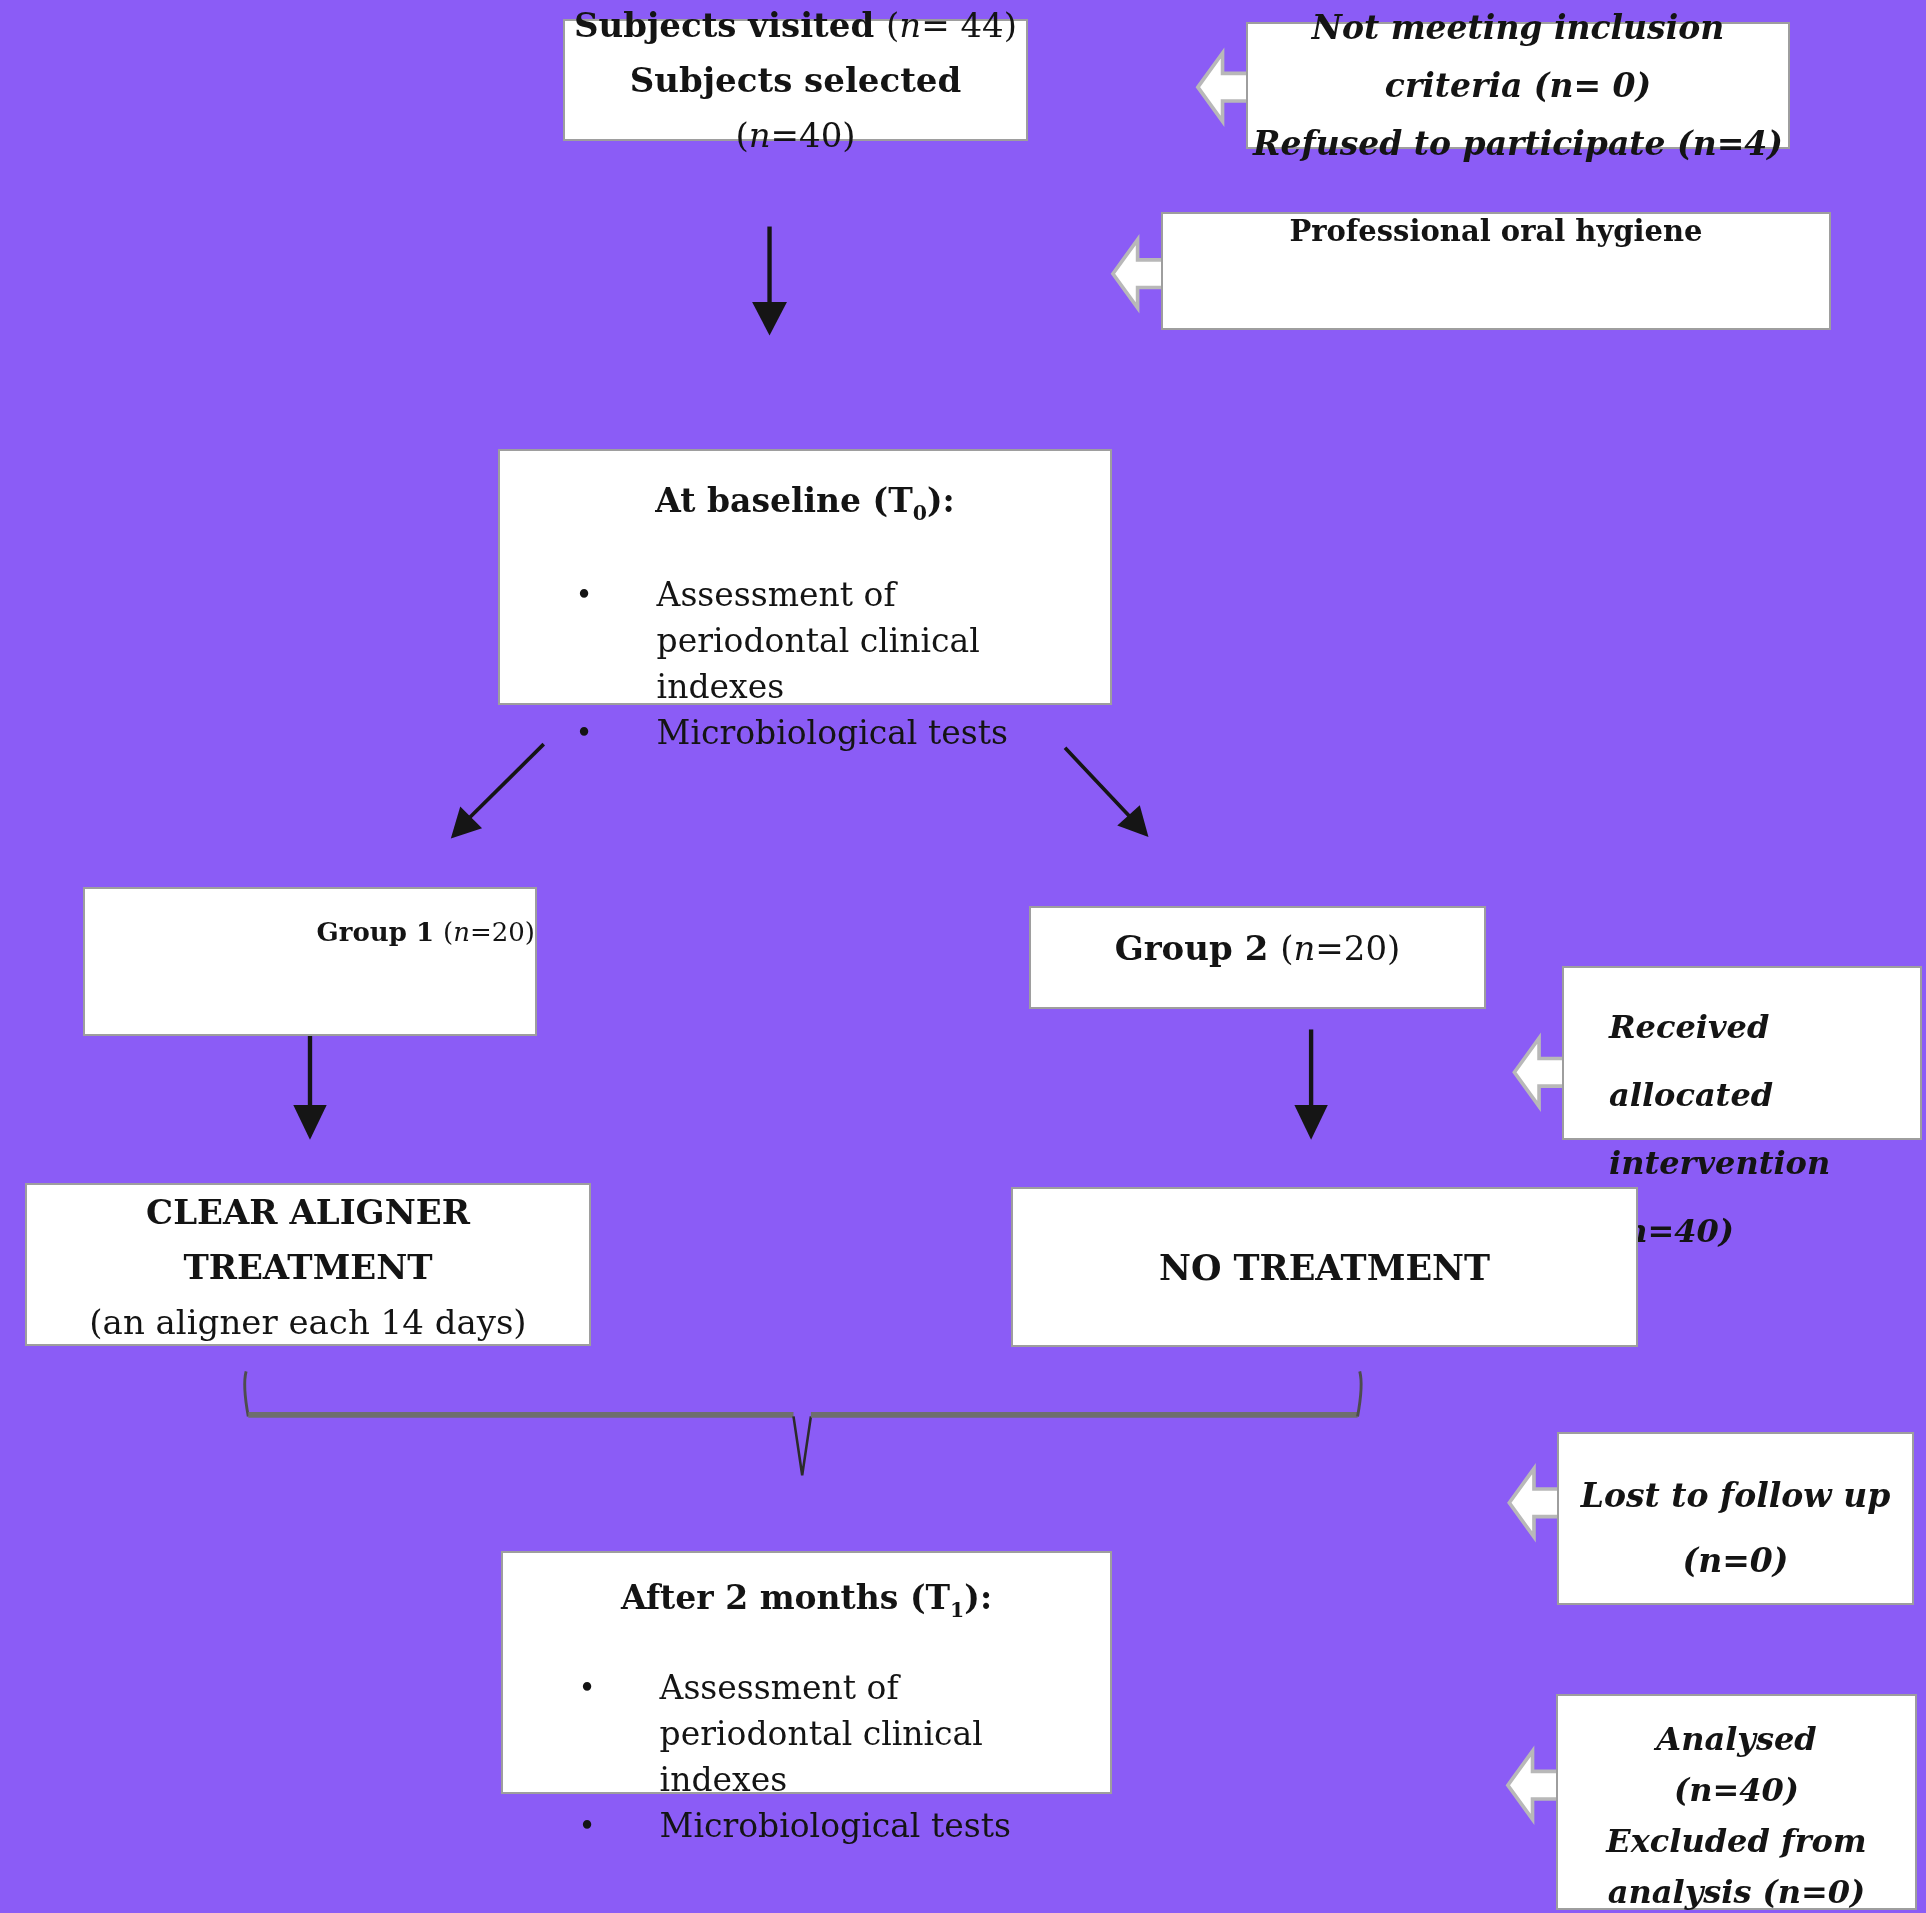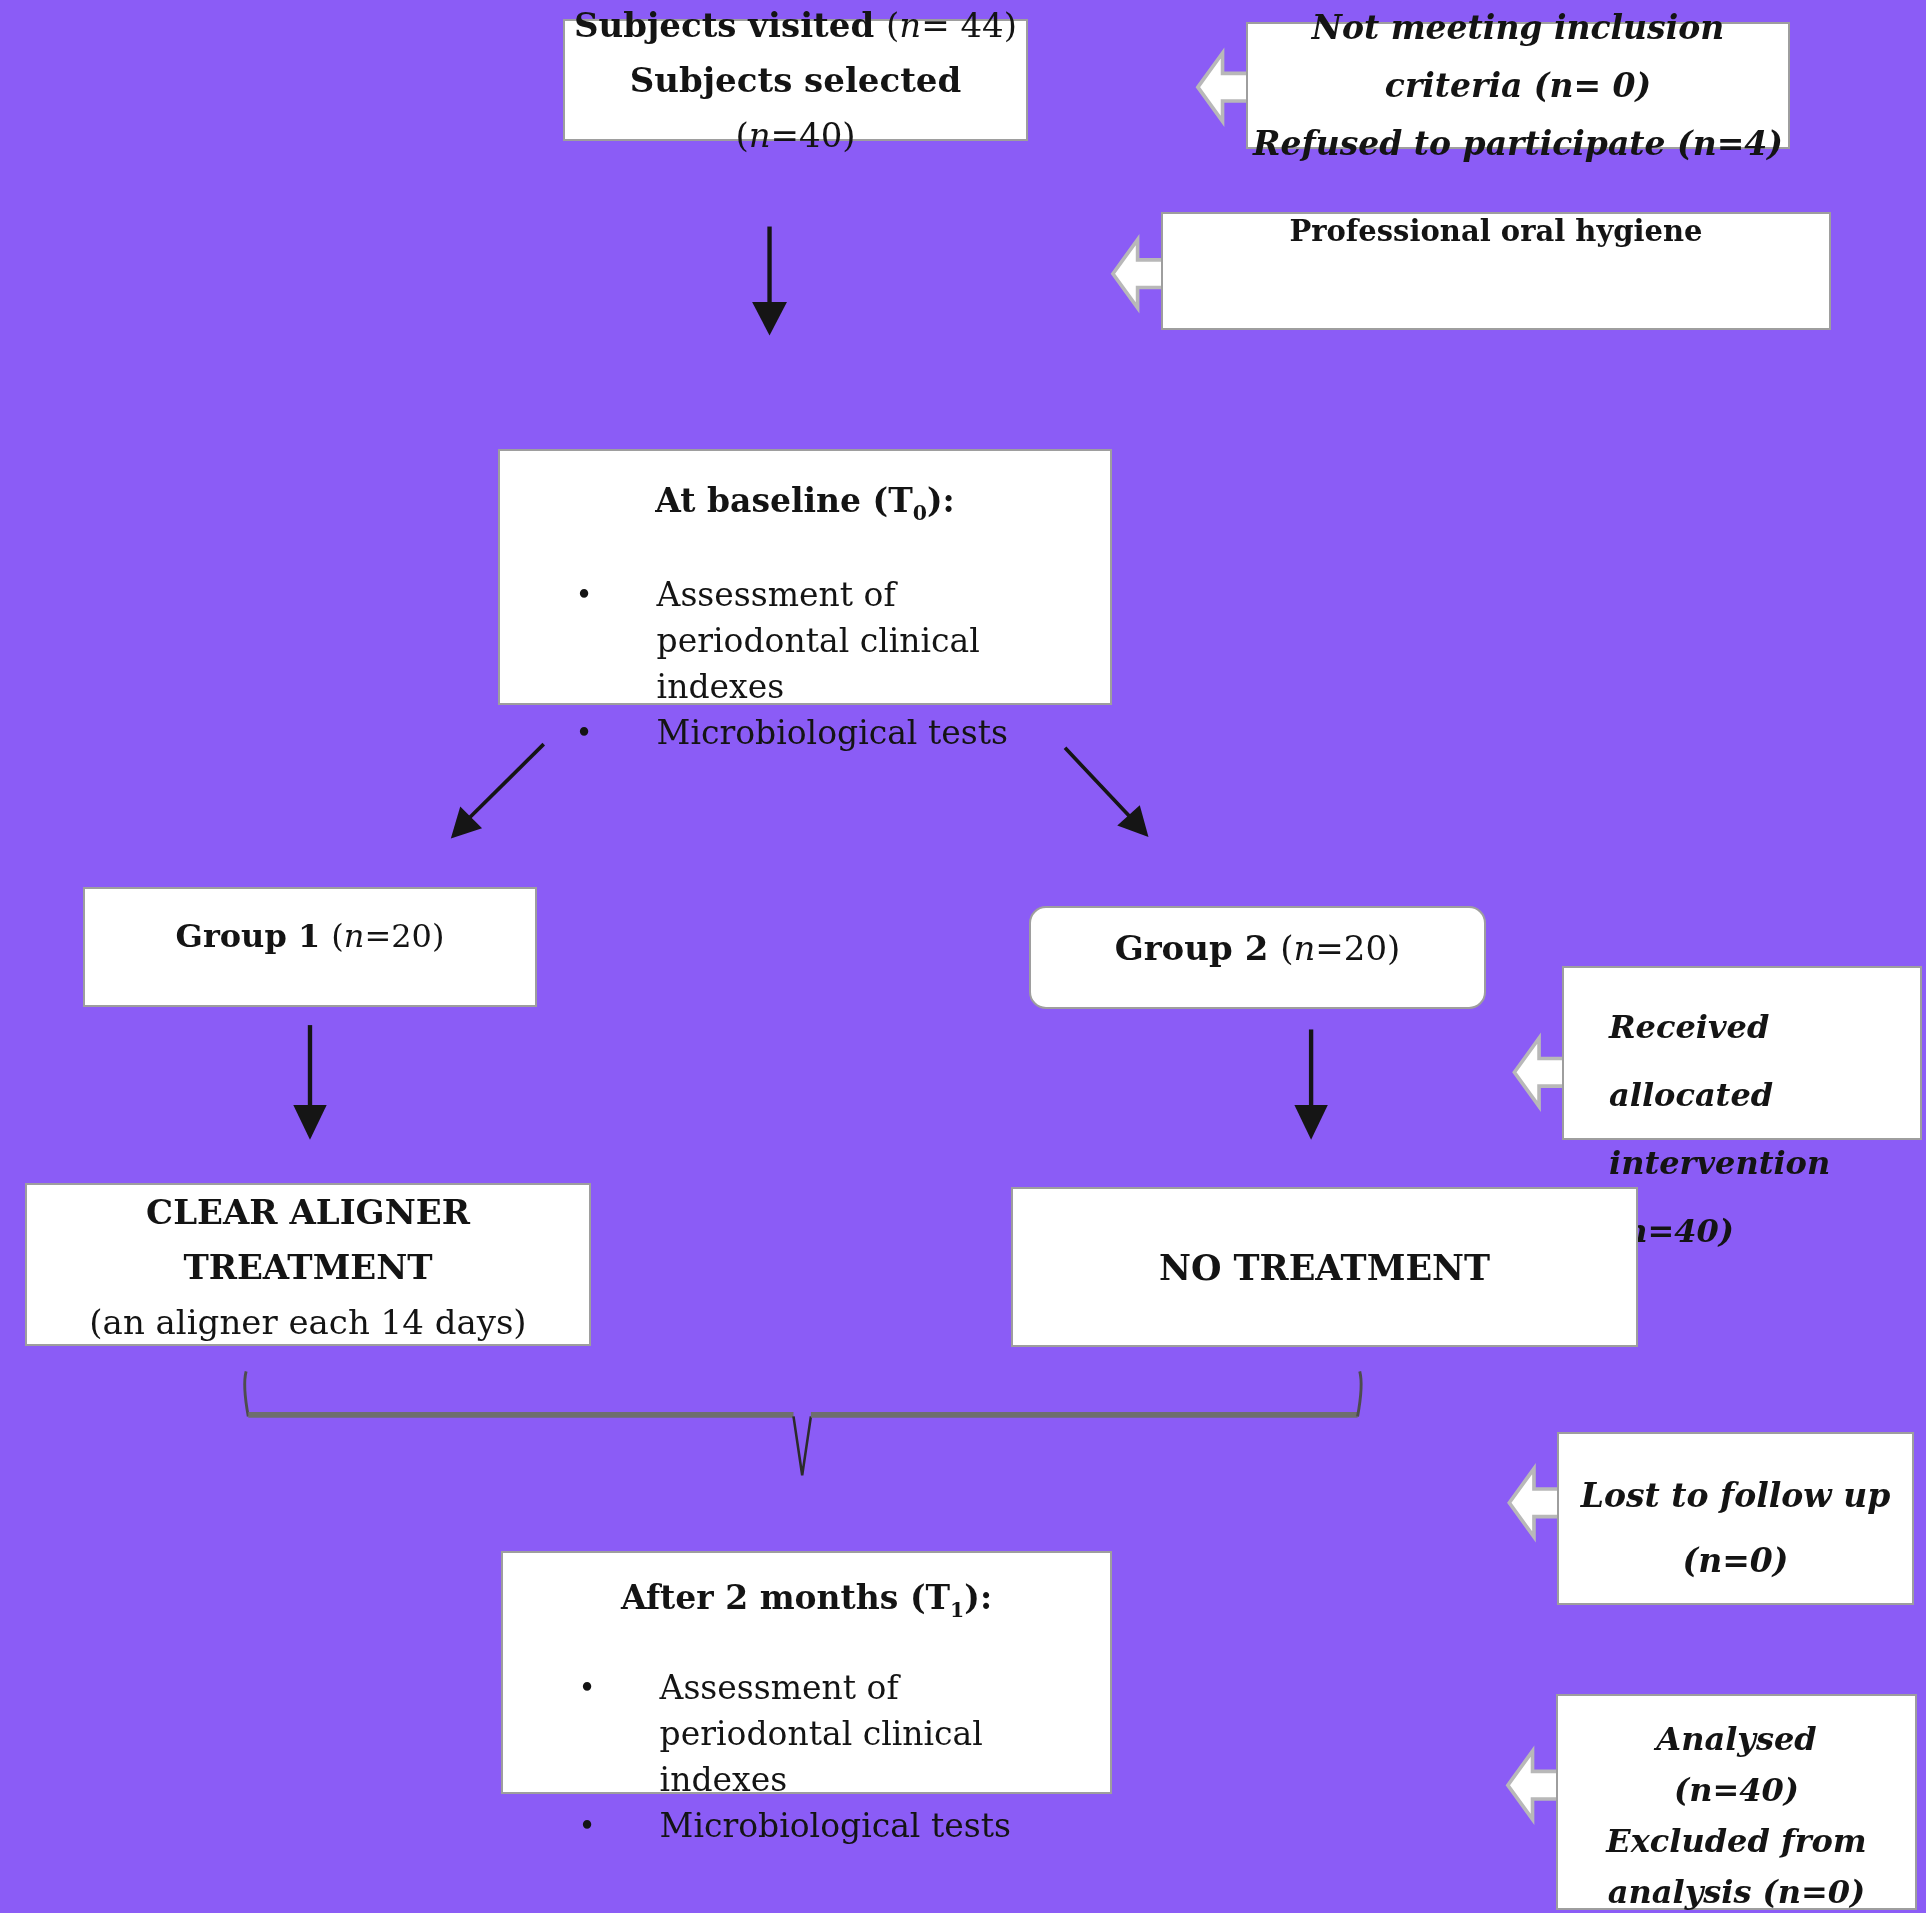--- a/index.html
+++ b/index.html
@@ -32,22 +32,22 @@
   .b-hygiene{left:1161px;top:212px;width:670px;height:118px;font-size:29px;
     display:flex;flex-direction:column;justify-content:flex-start;}
   .b-baseline{left:498px;top:449px;width:614px;height:256px;font-size:33px;padding-top:30.5px;}
   .b-baseline .heading{line-height:38px;margin-bottom:41px;}
   .b-after{left:501px;top:1551px;width:611px;height:243px;font-size:33px;padding-top:26px;}
   .b-after .heading{line-height:38px;margin-bottom:36px;}
   .bullets{text-align:left;padding-left:64px;}
   .bullet{display:flex;align-items:flex-start;line-height:46px;}
   .dot{width:81px;flex:0 0 81px;padding-left:11.6px;font-size:29px;}
   .btext{flex:1;padding-right:26px;}
-  .b-group1{left:83px;top:887px;width:454px;height:120px;font-size:32px;padding-top:28px;}
-  .b-group2{left:1029px;top:906px;width:457px;height:103px;font-size:34px;padding-top:20.3px;border-radius:17px;}
+  .b-group1{left:83px;top:887px;width:454px;height:149px;font-size:26px;padding-top:28px;text-align:right;}
+  .b-group2{left:1029px;top:906px;width:457px;height:103px;font-size:34px;padding-top:20.3px;}
   .b-received{left:1562px;top:966px;width:360px;height:174px;font-size:32px;
     text-align:left;padding:25px 0 0 45px;line-height:68px;}
   .b-aligner{left:25px;top:1183px;width:566px;height:163px;font-size:34px;line-height:55px;}
   .b-notreatment{left:1011px;top:1187px;width:627px;height:160px;font-size:35px;
     display:flex;align-items:center;justify-content:center;text-align:right;}
   .b-lost{left:1557px;top:1432px;width:357px;height:173px;font-size:33px;padding-top:29px;line-height:65px;}
   .b-analysed{left:1556px;top:1694px;width:361px;height:216px;font-size:32px;padding-top:18px;line-height:51px;}
 </style>
 </head>
 <body>

